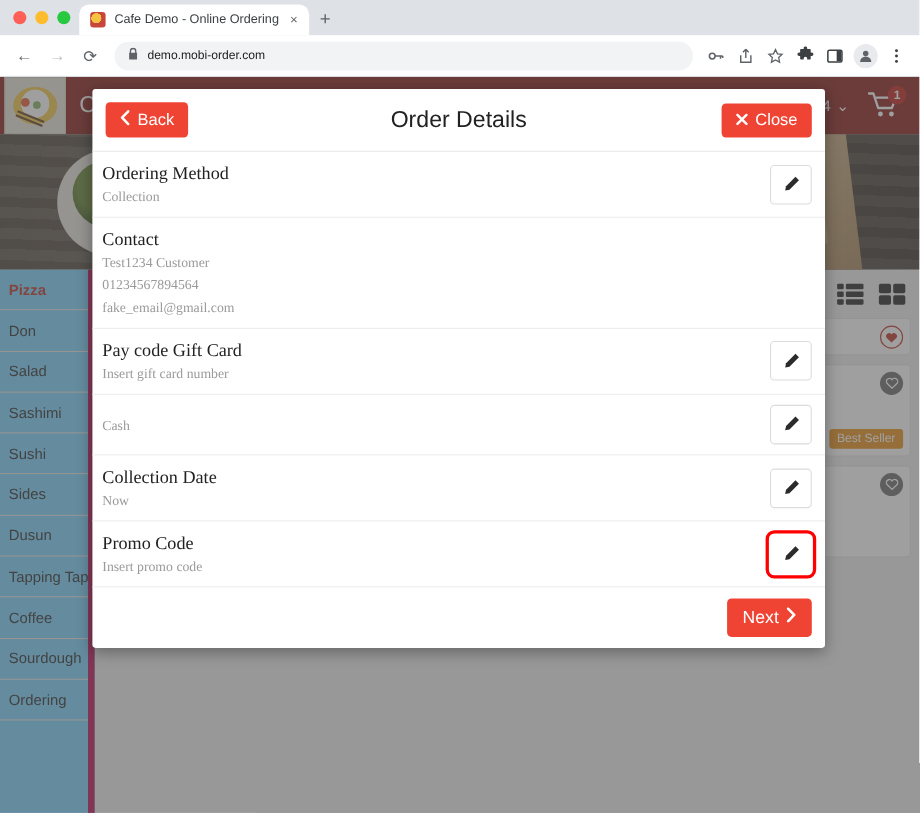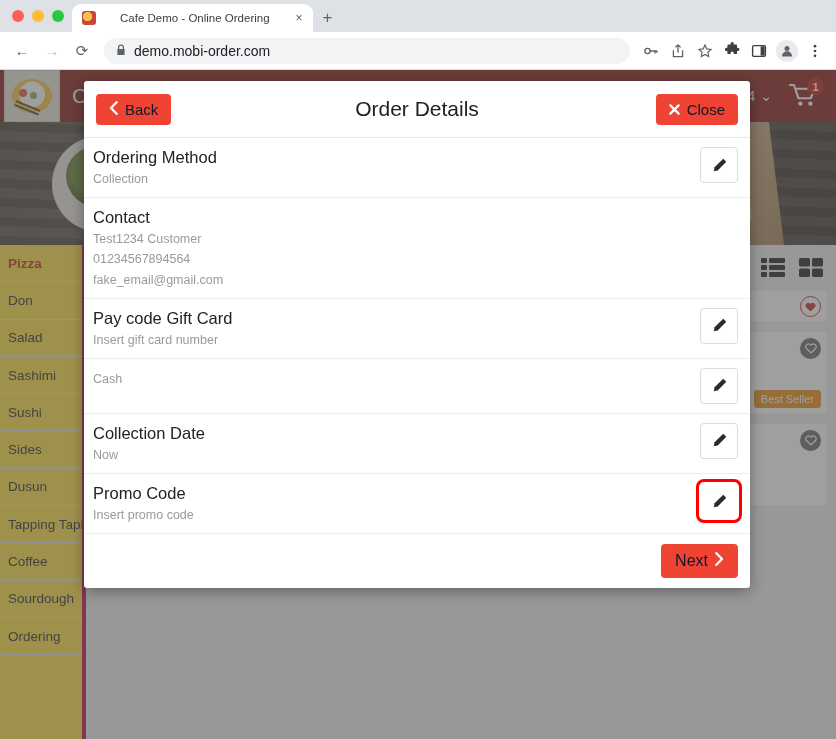--- a/index.html
+++ b/index.html
@@ -19,21 +19,21 @@
   }
   .win-dots { display: flex; gap: 8px; align-items: center; height: 32px; padding: 0 8px 0 2px; }
   .dot { width: 12px; height: 12px; border-radius: 50%; }
   .dot.red { background: #ff5f57; }
   .dot.yellow { background: #febc2e; }
   .dot.green { background: #28c840; }
 
   .tab {
     height: 28px; min-width: 200px; background: #fff;
     border-radius: 9px 9px 0 0; display: flex; align-items: center;
-    padding: 0 8px 0 10px; gap: 24px; position: relative; text-align: center;
+    padding: 0 8px 0 10px; gap: 8px; position: relative; text-align: center;
   }
   .tab-favicon {
     width: 14px; height: 14px; border-radius: 3px; flex: 0 0 14px;
     background: radial-gradient(circle at 40% 40%, #f5c242 0 38%, #c9473a 40% 100%);
     position: relative;
   }
   .tab-title {
     font-size: 11.5px; color: #3c4043; white-space: nowrap;
     overflow: hidden; text-overflow: ellipsis; flex: 1;
   }
@@ -48,21 +48,21 @@
     width: 28px; height: 28px; display: flex; align-items: center; justify-content: center;
     color: #5f6368; font-size: 15px; border-radius: 50%;
   }
   .nav-btn.disabled { color: #bdc1c6; }
   .omnibox {
     flex: 1; height: 26px; background: #f1f3f4; border-radius: 13px;
     display: flex; align-items: center; padding: 0 12px; gap: 8px;
     margin: 0 6px;
   }
   .omnibox .lock { font-size: 10px; color: #5f6368; }
-  .omnibox .url { font-size: 14px; color: #202124; }
+  .omnibox .url { font-size: 11px; color: #202124; }
   .tool-icons { display: flex; align-items: center; gap: 1px; }
   .tool-icon {
     width: 26px; height: 26px; display: flex; align-items: center; justify-content: center;
     color: #5f6368;
   }
   .avatar-btn {
     width: 22px; height: 22px; border-radius: 50%; background: #e8eaed;
     display: flex; align-items: center; justify-content: center; margin: 0 3px;
   }
 
@@ -133,21 +133,21 @@
     background: linear-gradient(160deg, #d9c39e 0%, #c4a87f 45%, #a98a5f 100%);
     transform: rotate(-7deg);
   }
   .hero-box::after {
     content: ""; position: absolute; left: 10%; top: 18%; width: 78%; height: 62%;
     background: linear-gradient(160deg, #e6d6b8, #c9ae86);
   }
 
   .body-area { display: flex; height: 494px; background: #efefef; }
 
-  .sidebar { width: 86px; flex: 0 0 86px; background: #fde047; border-right: 4px solid #be185d; }
+  .sidebar { width: 86px; flex: 0 0 86px; background: #7dd3fc; border-right: 6px solid #be185d; }
   .side-item {
     height: 37.3px; display: flex; align-items: center; padding-left: 8px;
     font-size: 13.5px; color: #333; border-bottom: 1px solid #e8e8e8;
     white-space: nowrap; overflow: hidden;
   }
   .side-item.active { color: #c0392b; font-weight: bold; }
 
   .content { flex: 1; position: relative; padding: 6px 8px 0 8px; }
   .content-top {
     display: flex; align-items: center; justify-content: flex-end;
@@ -200,33 +200,33 @@
     position: absolute; left: 84px; top: 11px; width: 666px;
     background: #fff; border-radius: 3px; z-index: 60;
     box-shadow: 0 3px 14px rgba(0,0,0,0.35);
     display: flex; flex-direction: column;
   }
   .modal-header {
     height: 57px; display: flex; align-items: center; padding: 0 12px;
     border-bottom: 1px solid #e9e9e9; position: relative;
   }
   .btn-red {
-    background: #ef4433; color: #0f172a; border: none; border-radius: 4px;
+    background: #ef4433; color: #ffffff; border: none; border-radius: 4px;
     font-size: 15px; padding: 7px 13px; display: flex; align-items: center;
     gap: 7px; font-family: inherit; cursor: pointer;
   }
   .modal-title {
     position: absolute; left: 0; right: 0; text-align: center;
     font-size: 21px; color: #222; pointer-events: none;
   }
   .btn-close { margin-left: auto; }
 
   .row {
-    display: flex; align-items: flex-start; padding: 9px 12px 9px 9px;
-    border-bottom: 1px solid #ededed; min-height: 48px;
+    display: flex; align-items: center; padding: 9px 12px 9px 9px;
+    border-bottom: 1px solid #ededed; min-height: 48px; font-family: Liberation Serif, serif;
   }
   .row-main { flex: 1; }
   .row-title { font-size: 16.5px; color: #222; line-height: 1.28; }
   .row-sub { font-size: 12.5px; color: #9a9a9a; line-height: 1.45; margin-top: 2px; }
   .edit-btn {
     width: 38px; height: 36px; border: 1px solid #dcdcdc; border-radius: 4px;
     background: #fff; display: flex; align-items: center; justify-content: center;
     flex: 0 0 38px; cursor: pointer;
   }
   .edit-btn.highlight { outline: 3px solid #ff0000; outline-offset: 1px; border-color: #fff; }

